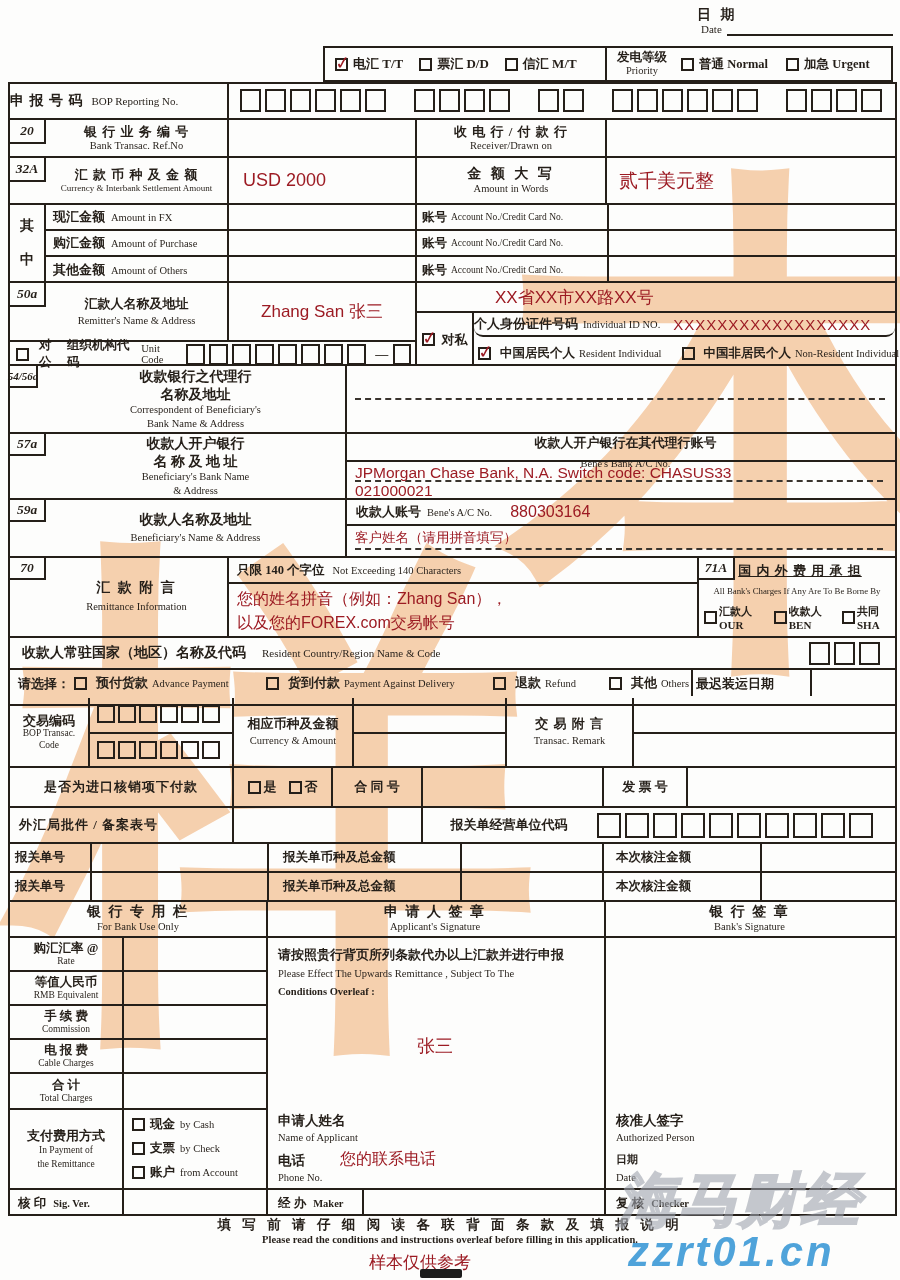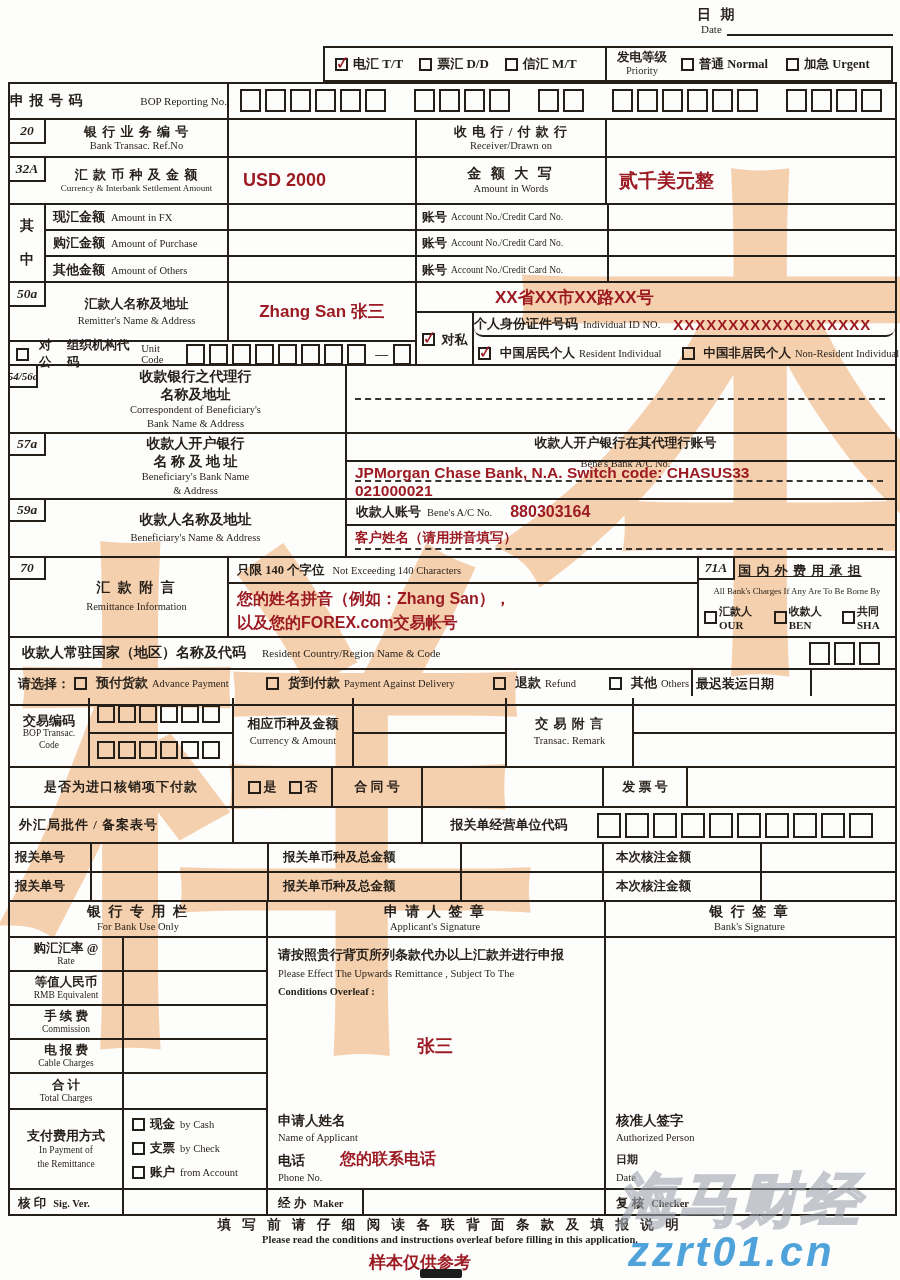--- a/index.html
+++ b/index.html
@@ -7,21 +7,21 @@
   #page{position:relative;width:900px;height:1280px;background:#fdfdfc;overflow:hidden;
         font-family:"Liberation Serif",serif;color:var(--ink);}
   .abs{position:absolute;box-sizing:border-box;}
   .br{border-right:2px solid var(--ink);} .bb{border-bottom:2px solid var(--ink);}
   .bt{border-top:2px solid var(--ink);}  .bl{border-left:2px solid var(--ink);}
   .flexc{display:flex;flex-direction:column;justify-content:center;align-items:center;text-align:center;line-height:1.2;}
   .flexr{display:flex;align-items:center;}
   .cn{font-weight:bold;} .f14{font-size:14px;} .f13{font-size:13px;} .f12{font-size:12.5px;}
   .e11{font-size:11px;} .e10{font-size:10.5px;} .e9{font-size:9.5px;}
   .ls1{letter-spacing:1px;} .ls2{letter-spacing:2px;} .ls3{letter-spacing:3px;} .ls4{letter-spacing:4px;}
-  .rv{font-family:"Liberation Sans",sans-serif;font-weight:bold;color:var(--red);}
+  .rv{font-family:"Liberation Sans",sans-serif;font-weight:normal;color:var(--red);}
   .numbox{display:flex;align-items:center;justify-content:center;font-style:italic;font-weight:bold;
           font-size:13.5px;border-right:2px solid var(--ink);border-bottom:2px solid var(--ink);}
   .sq{display:inline-block;width:21px;height:23px;border:2px solid var(--ink);margin-right:4px;box-sizing:border-box;background:transparent;}
   .usq{display:inline-block;width:19px;height:21px;border:2px solid var(--ink);margin-right:4px;box-sizing:border-box;}
   .tsq{display:inline-block;width:18px;height:18px;border:2px solid var(--ink);margin-right:3px;box-sizing:border-box;}
   .cb{display:inline-block;width:13px;height:13px;border:2px solid var(--ink);position:relative;
       flex:none;margin-right:5px;box-sizing:border-box;}
   .cb[data-checked="true"]::after{content:"✓";position:absolute;left:-2px;top:-8px;color:var(--red);
       font-weight:bold;font-size:18px;font-family:"DejaVu Sans",sans-serif;transform:rotate(-6deg);}
   .dash{position:absolute;height:0;border-bottom:2px dashed #3a342e;}
@@ -69,21 +69,21 @@
       <span class="flexr">
         <i class="cb" data-checked="false"></i>
         <span class="cn f12">加急 Urgent</span>
       </span>
     </div>
   </div>
 
   <div class="sheet">
 
     <div class="abs bb" style="left:0;top:0;width:885px;height:36px;">
-      <div class="abs br flexr" style="left:0;top:0;width:219px;height:34px;justify-content:space-between;gap:8px;">
+      <div class="abs br flexr" style="left:0;top:0;width:219px;height:34px;justify-content:flex-start;gap:8px;">
         <span class="cn f14 ls1">申 报 号 码</span>
         <span class="e11">BOP Reporting No.</span>
       </div>
       <div class="abs flexr" style="left:230px;top:5px;width:650px;height:26px;">
         <span style="margin-right:24px;"><i class="sq"></i><i class="sq"></i><i class="sq"></i><i class="sq"></i><i class="sq"></i><i class="sq"></i></span>
         <span style="margin-right:24px;"><i class="sq"></i><i class="sq"></i><i class="sq"></i><i class="sq"></i></span>
         <span style="margin-right:24px;"><i class="sq"></i><i class="sq"></i></span>
         <span style="margin-right:24px;"><i class="sq"></i><i class="sq"></i><i class="sq"></i><i class="sq"></i><i class="sq"></i><i class="sq"></i></span>
         <span><i class="sq"></i><i class="sq"></i><i class="sq"></i><i class="sq"></i></span>
       </div>

